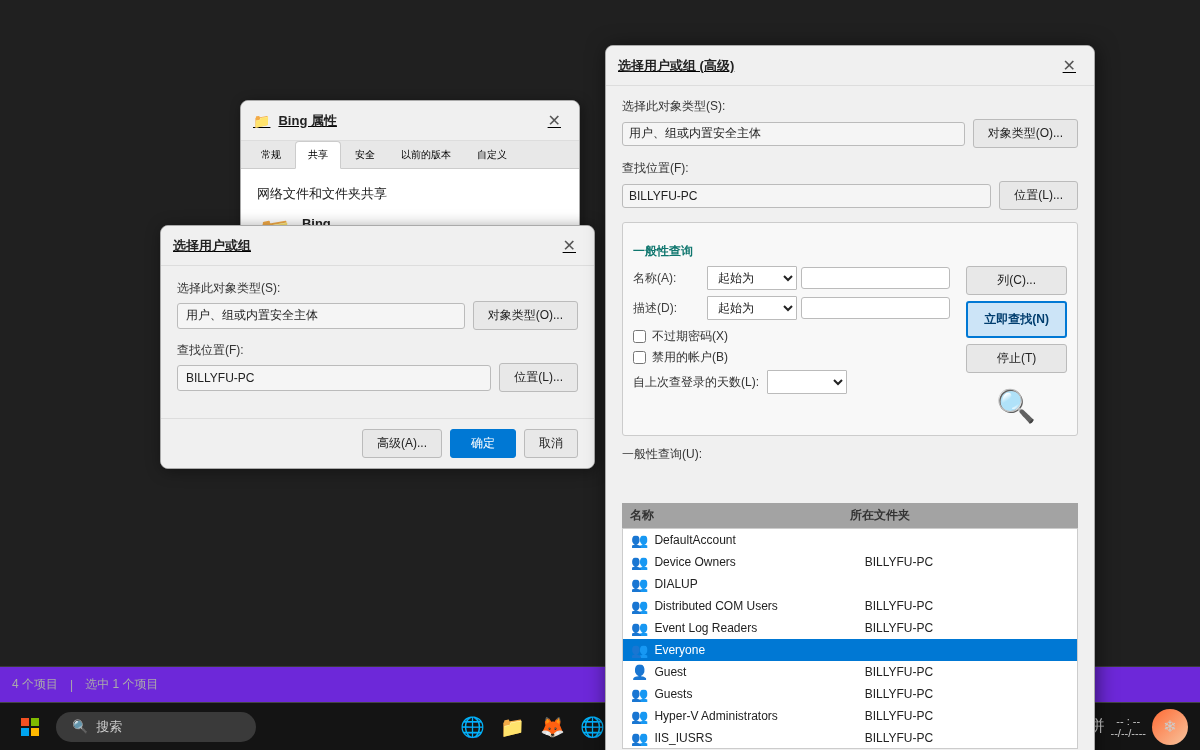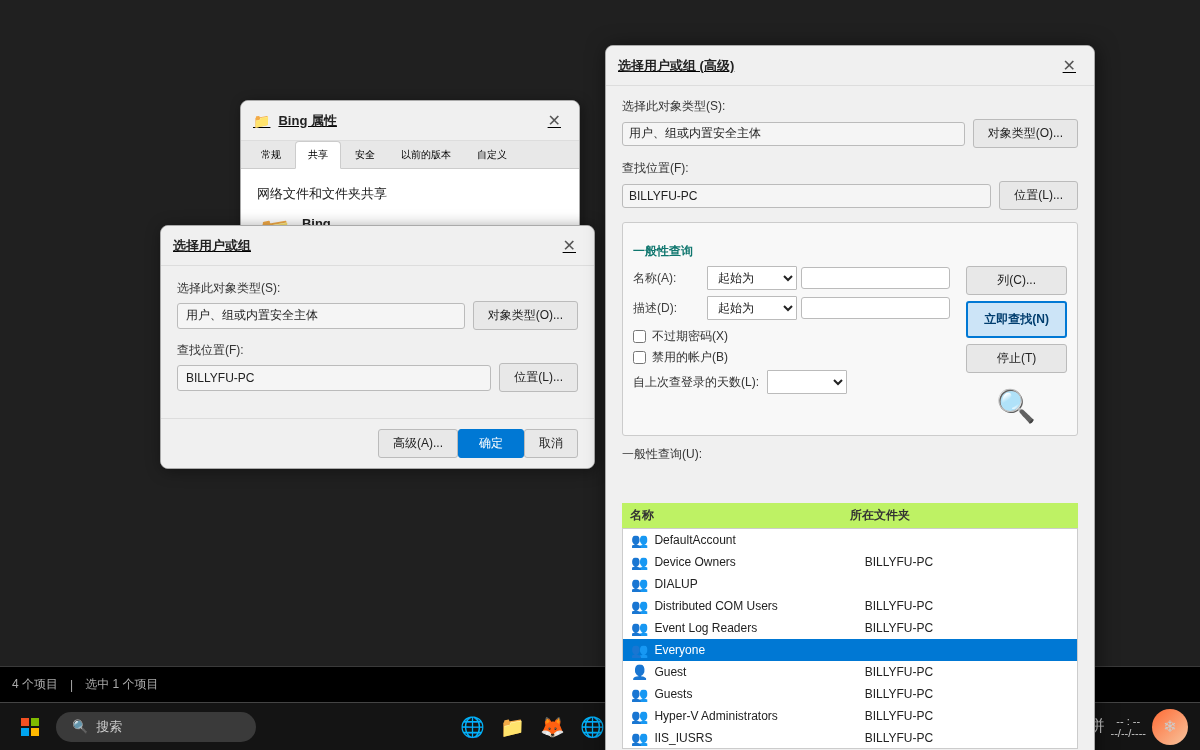--- a/index.html
+++ b/index.html
@@ -193,21 +193,21 @@
       cursor: pointer;
       padding: 8px;
       border-radius: 4px;
     }
     .file-icon { font-size: 40px; }
     .file-name { font-size: 11px; color: #ccc; text-align: center; word-break: break-word; }
 
     
     .status-bar {
       height: 36px;
-      background: #000000;
+      background: #6d28d9;
       display: flex;
       align-items: center;
       padding: 0 12px;
       color: #aaa;
       font-size: 12px;
       gap: 12px;
       border-top: 1px solid #3a3a3a;
     }
 
     
@@ -349,21 +349,21 @@
       background: #fff;
       border-radius: 3px;
       padding: 4px;
       font-size: 12px;
       resize: none;
       color: #222;
     }
     .dialog-footer {
       display: flex;
       justify-content: flex-end;
-      gap: 0;
+      gap: 8px;
       padding: 10px 16px;
       border-top: 1px solid #ddd;
       background: #f0f0f0;
       align-items: center;
     }
 
     
     .dialog-advanced {
       position: absolute;
       top: 45px;
@@ -426,21 +426,21 @@
       display: flex;
       align-items: center;
       gap: 8px;
       margin-bottom: 16px;
       font-size: 12px;
       color: #333;
     }
     .search-results-header {
       display: flex;
       border-bottom: 1px solid #ccc;
-      background: #bef264;
+      background: #a3a3a3;
       padding: 4px 8px;
       font-size: 12px;
       font-weight: bold;
       color: #333;
       margin-top: 40px;
     }
     .col-name { flex: 1; }
     .col-loc { flex: 1; }
     .search-results-list {
       height: 220px;

